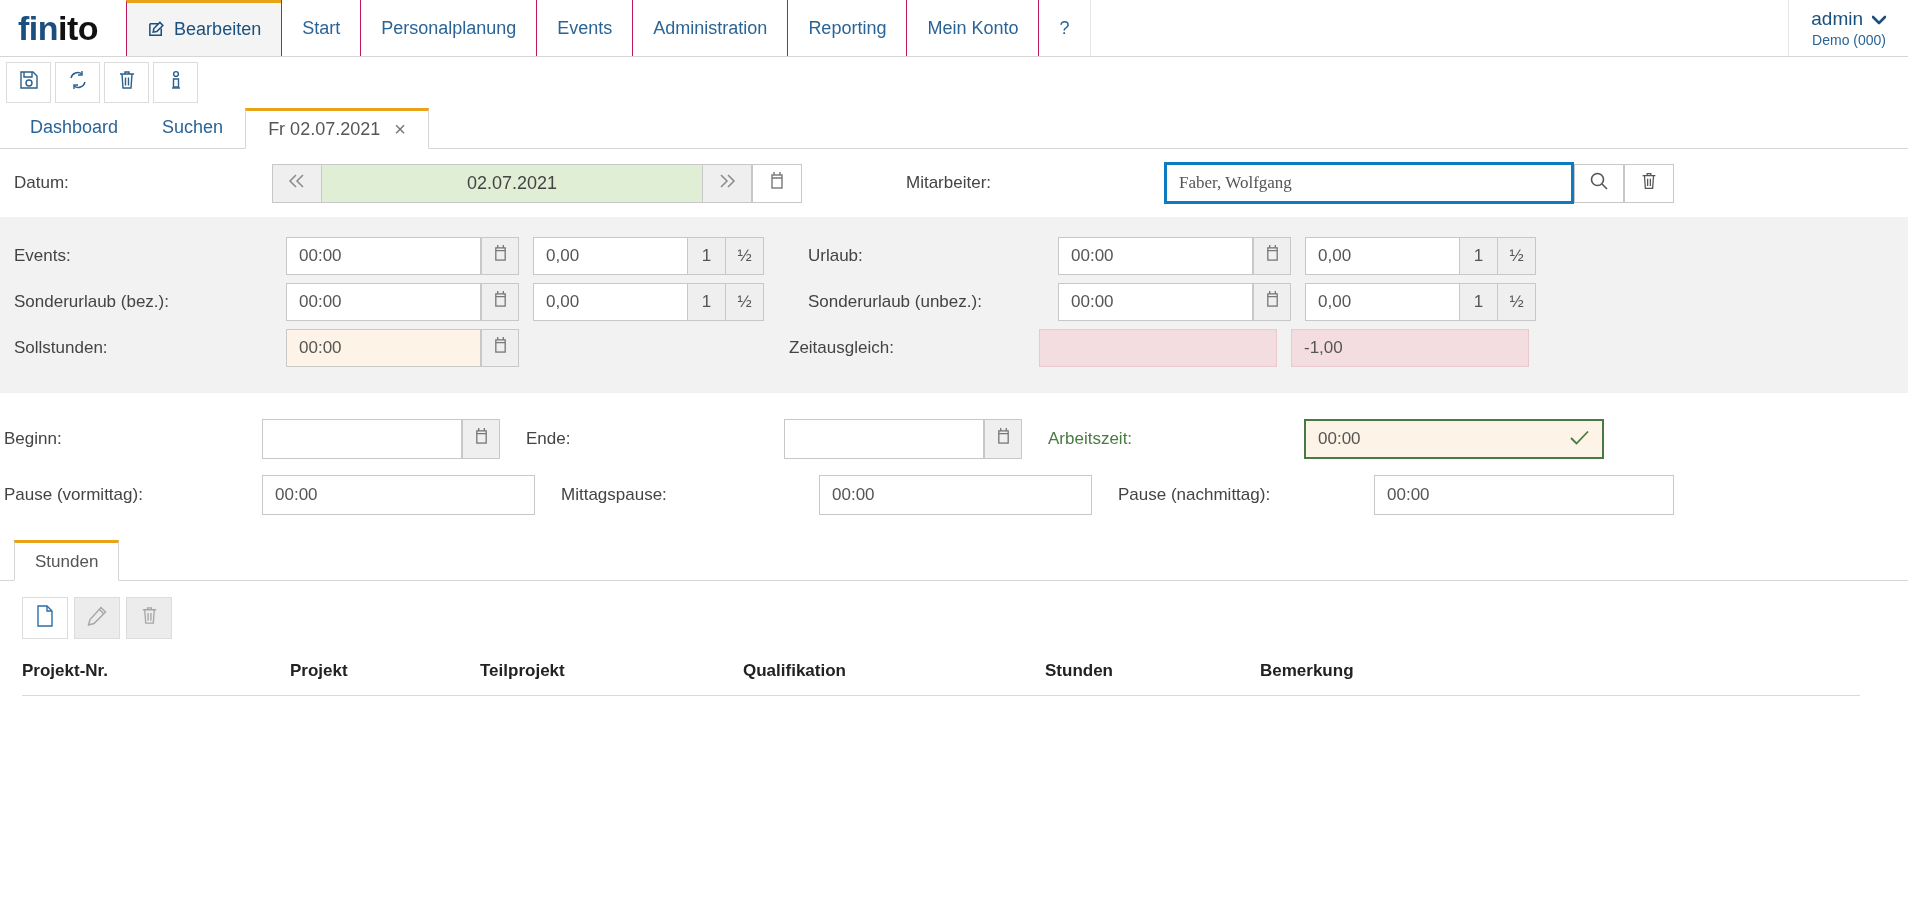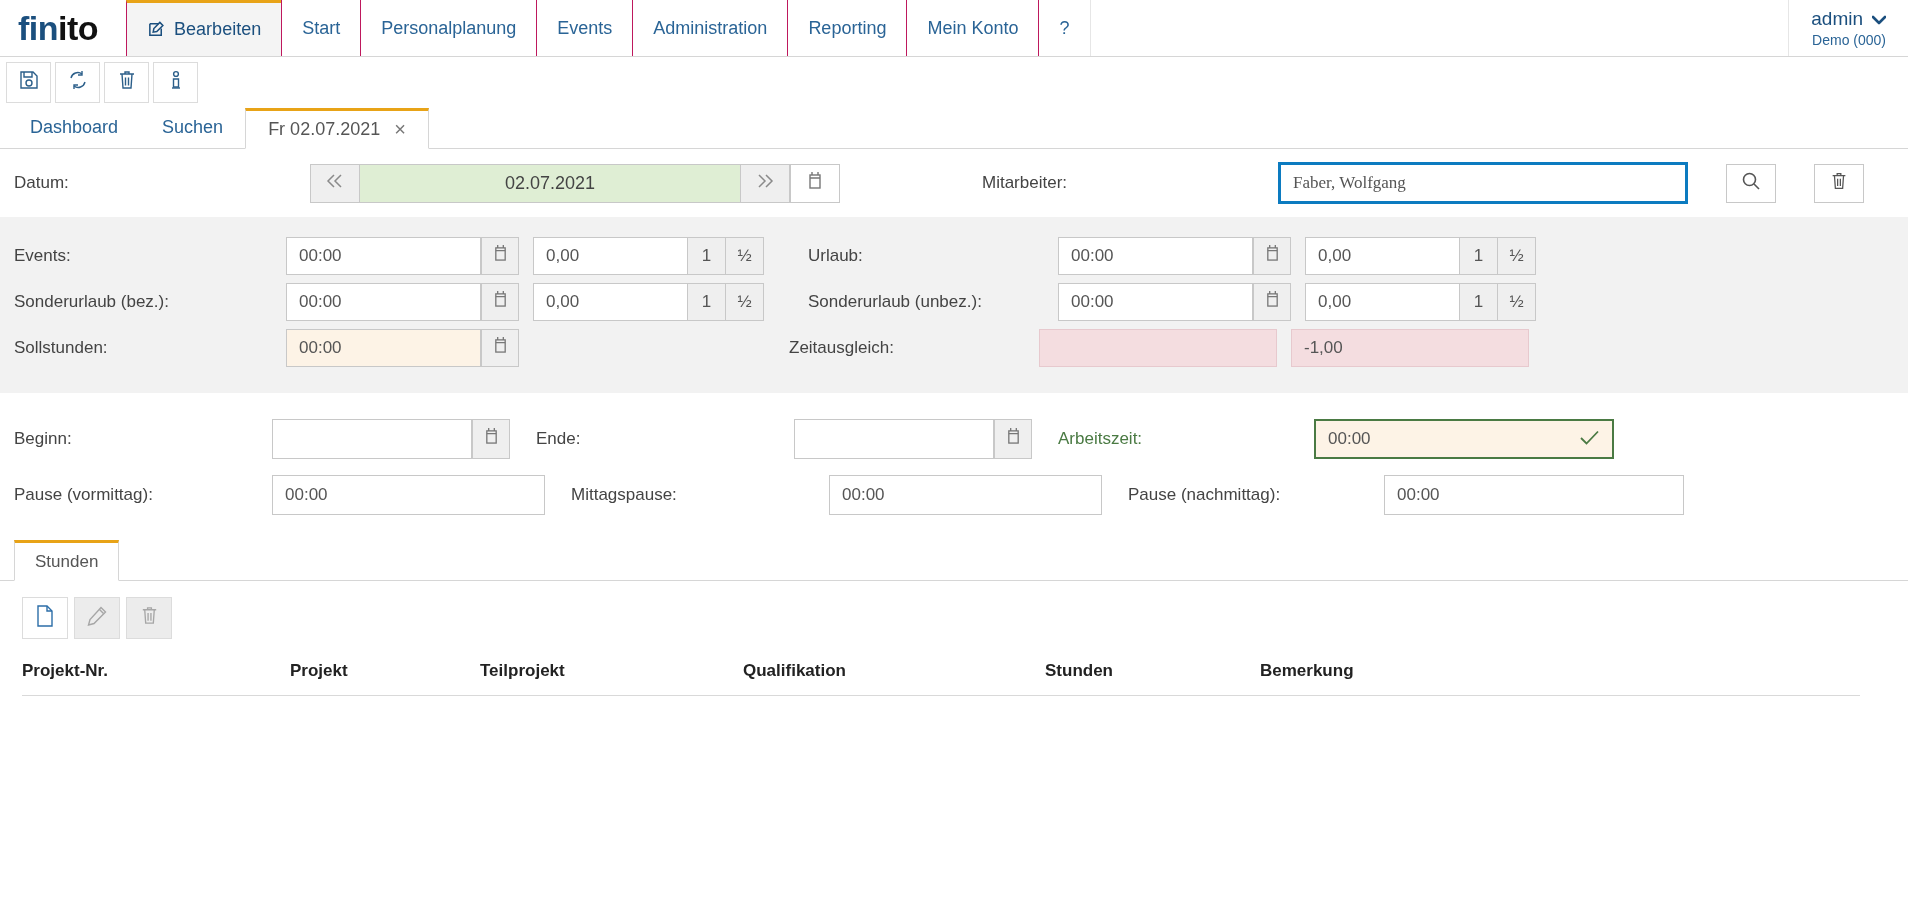--- a/index.html
+++ b/index.html
@@ -125,21 +125,21 @@
   .halfcell{
     height:38px;min-width:38px;border:1px solid var(--border-strong);
     border-left:none;
     background:#efefef;display:flex;align-items:center;justify-content:center;
     cursor:pointer;font-size:17px;color:#555;padding:0 10px;
   }
 
   
   .dateband{
     height:68px;display:flex;align-items:center;
-    padding-left:14px;background:#fff;gap:38px;
+    padding-left:14px;background:#fff;
   }
   .datumlabel{width:258px;}
   .dategroup{display:flex;align-items:center;}
   .datenav{
     width:50px;height:39px;background:#efefef;border:1px solid var(--border-strong);
     display:flex;align-items:center;justify-content:center;cursor:pointer;color:#777;
     font-size:19px;
   }
   .datefield{
     width:380px;height:39px;background:var(--green-bg);
@@ -171,21 +171,21 @@
     display:flex;align-items:center;padding:0 12px;font-size:17px;color:#555;}
   .decfield{width:155px;height:38px;border:1px solid var(--border-strong);background:#fff;
     display:flex;align-items:center;padding:0 12px;font-size:17px;color:#555;margin-left:14px;}
   .cream{background:var(--cream);}
   .pink{background:var(--pink-bg);border:1px solid #e7c9ce;}
   .pinkwide{width:238px;height:38px;}
   .pinkval{width:238px;height:38px;display:flex;align-items:center;padding:8px 12px;
     font-size:17px;color:#555;margin-left:14px;}
 
   
-  .worksec{padding:18px 0 8px 14px;background:#fff;}
+  .worksec{padding:18px 0 8px 4px;background:#fff;}
   .wrow{display:flex;align-items:center;height:56px;}
   .wlabel{width:258px;font-size:17px;}
   .wfield{width:200px;height:40px;border:1px solid var(--border-strong);background:#fff;
     display:flex;align-items:center;padding:0 12px;font-size:17px;color:#555;}
   .wfield.wide{width:273px;}
   .greenlabel{color:var(--green-text);}
   .arbeitszeit{
     width:300px;height:40px;border:2px solid var(--green-border);background:var(--cream);
     display:flex;align-items:center;justify-content:space-between;
     padding:0 12px;font-size:17px;color:#555;

